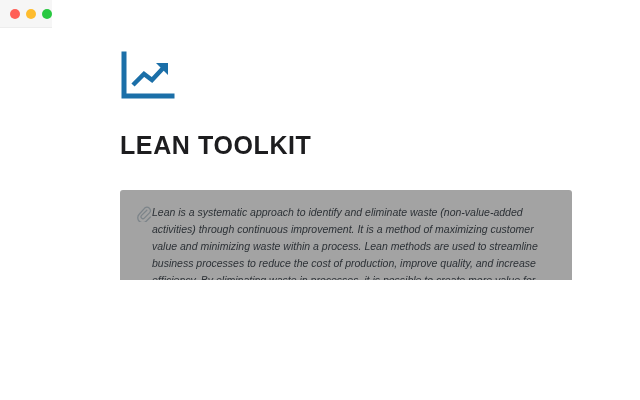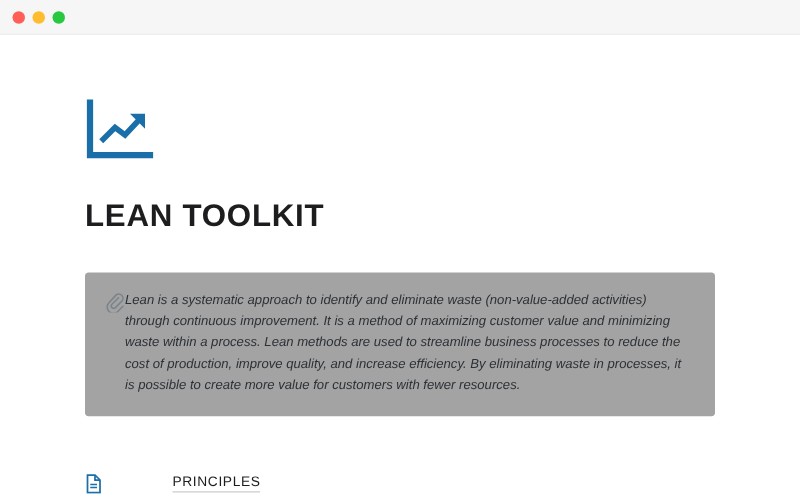--- a/index.html
+++ b/index.html
@@ -7,25 +7,25 @@
     margin: 0;
     padding: 0;
     width: 640px;
     height: 400px;
     overflow: hidden;
     background: #ffffff;
     font-family: "Liberation Sans", sans-serif;
   }
   .window {
     width: 640px;
-    height: 400px;
+    height: 280px;
     background: #ffffff;
     position: relative;
     display: flex;
-    flex-direction: column;
+    flex-direction: row;
   }
   .titlebar {
     height: 28px;
     background: #f6f6f6;
     border-bottom: 1px solid #ededed;
     display: flex;
     align-items: center;
     padding-left: 10px;
     flex: none;
   }

